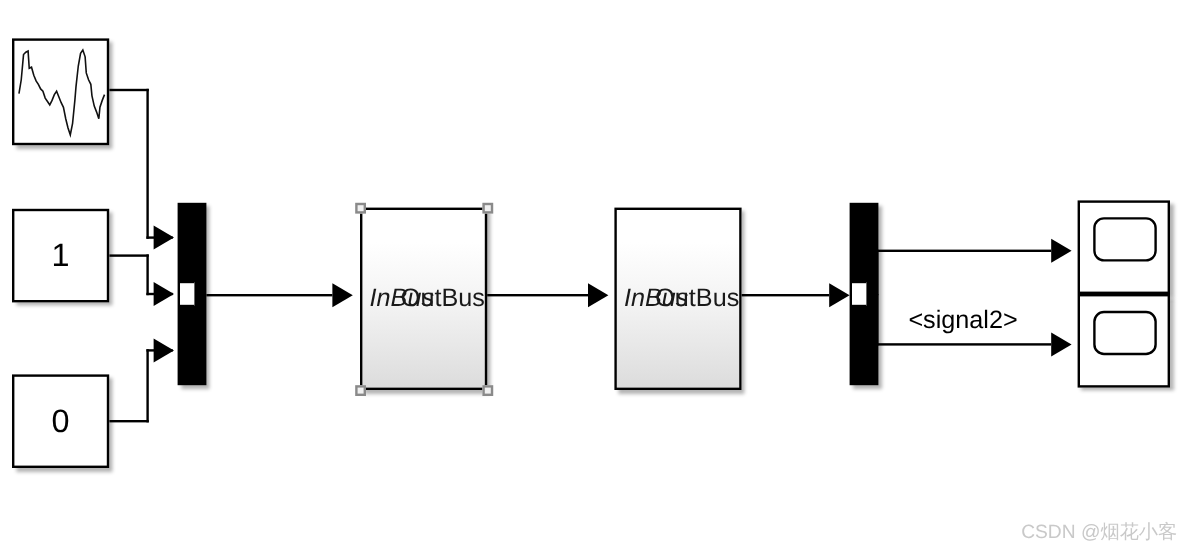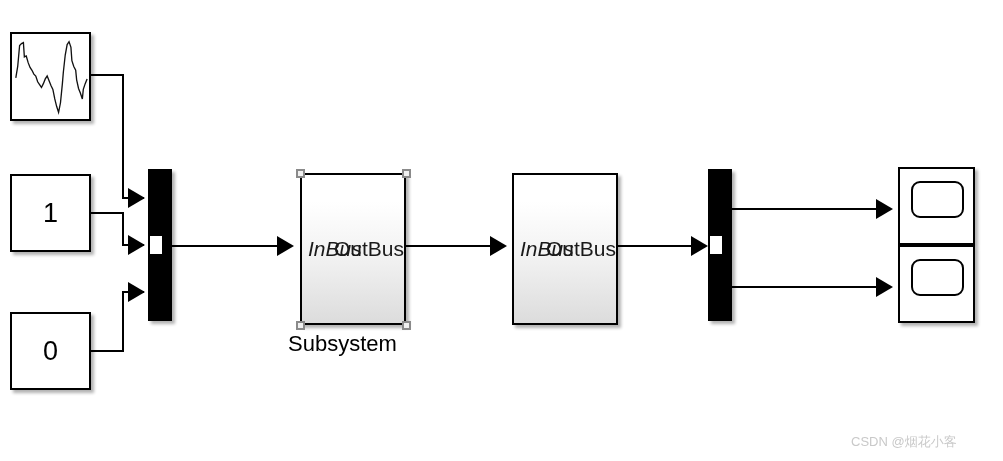--- a/index.html
+++ b/index.html
@@ -137,21 +137,21 @@
     width: 9px;
     height: 9px;
     box-sizing: border-box;
     background: #f0f0f0;
     border: 2px solid #8a8a8a;
   }
 
   
   .watermark {
     position: absolute;
-    font-size: 13px;
+    font-size: 16px;
     color: #c9c9c9;
     white-space: nowrap;
     font-family: "Liberation Sans", sans-serif;
   }
 </style>
 </head>
 <body>
 
 <div id="canvas">
 
@@ -210,33 +210,33 @@
     <div class="subsys-ports">
       <span class="port-label port-in">InBus</span>
       <span class="port-label port-out">OutBus</span>
     </div>
   </div>
 
   <div class="handle" style="left:296px; top:169px;"></div>
   <div class="handle" style="left:402px; top:169px;"></div>
   <div class="handle" style="left:296px; top:321px;"></div>
   <div class="handle" style="left:402px; top:321px;"></div>
-  <div class="lbl" style="left:288px; top:333px;">Subsystem</div>
 
   <div class="blk subsys" style="left:512px; top:173px; width:106px; height:152px;">
     <div class="subsys-ports">
       <span class="port-label port-in">InBus</span>
       <span class="port-label port-out">OutBus</span>
     </div>
   </div>
 
   <div class="busbar" style="left:708px; top:169px; width:24px; height:152px;">
     <div class="bus-notch" style="top:66px; height:18px;"></div>
   </div>
 
+  <div class="lbl lbl-sig" style="left:757px; top:256px;">&lt;signal2&gt;</div>
 
   <div class="scope scope-frame" style="left:898px; top:167px; width:77px; height:78px;">
     <div class="scope-screen" style="left:11px; top:12px; width:53px; height:37px;"></div>
   </div>
 
   <div class="scope scope-frame" style="left:898px; top:245px; width:77px; height:78px;">
     <div class="scope-screen" style="left:11px; top:12px; width:53px; height:37px;"></div>
   </div>
 
   <div class="watermark" style="left:851px; top:433px;">CSDN @烟花小客</div>

